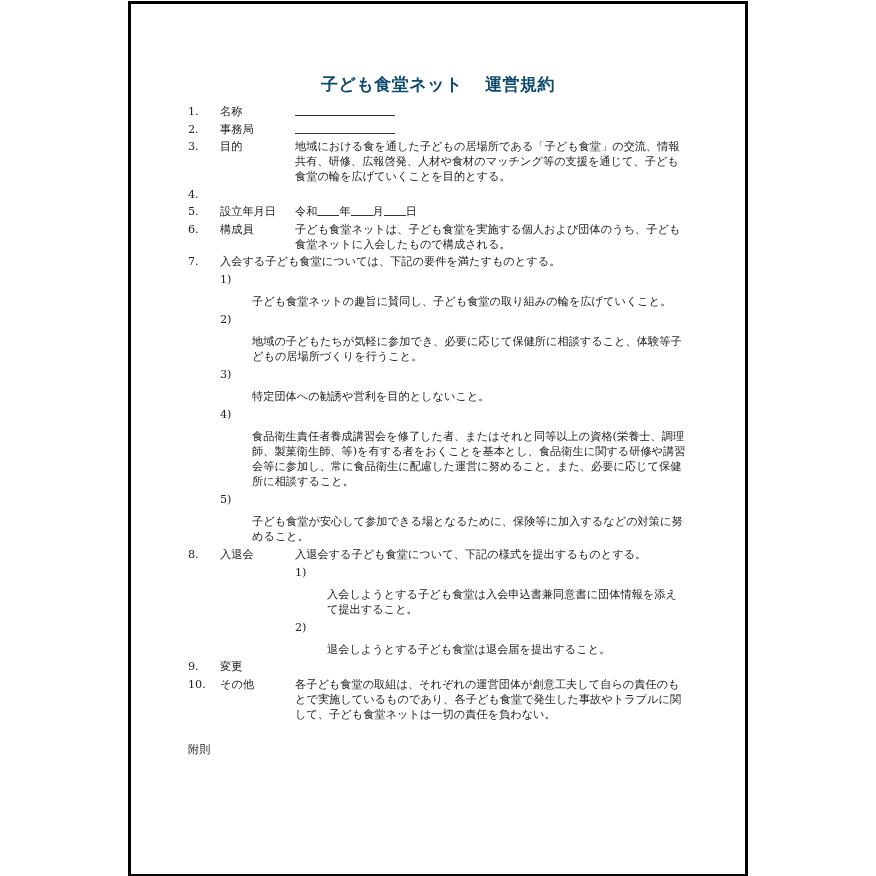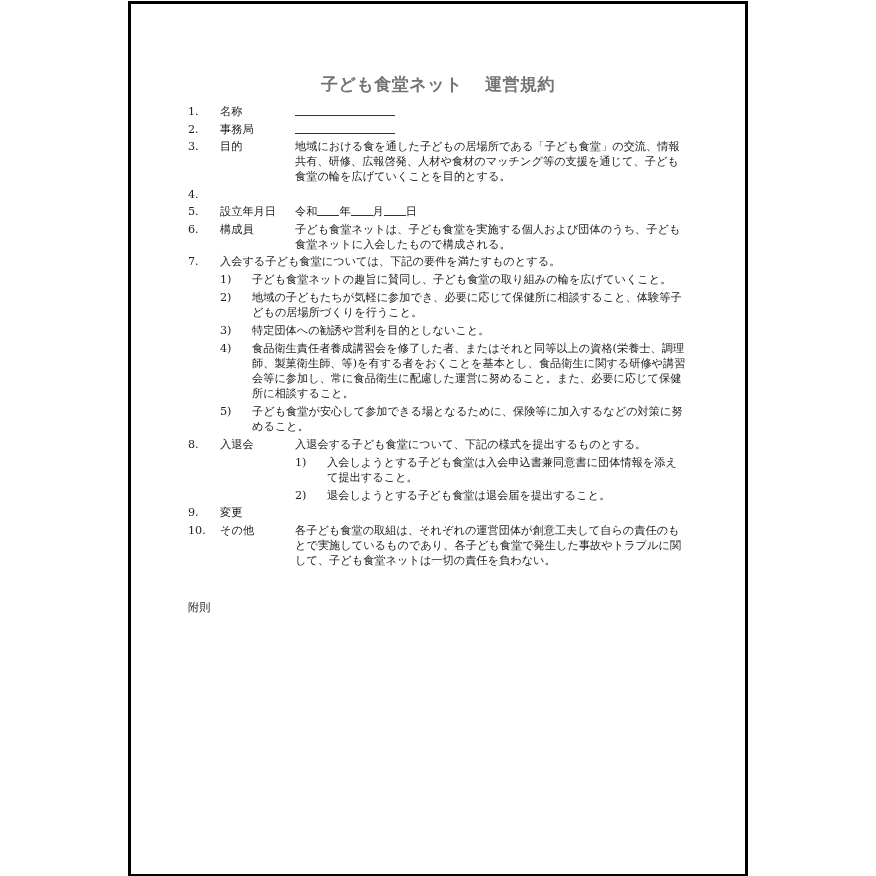--- a/index.html
+++ b/index.html
@@ -2,34 +2,34 @@
 <html><head>
 <meta charset="utf-8">
 <style>
   html, body { margin:0; padding:0; background:#fff; }
   body { width:876px; height:876px; position:relative; overflow:hidden;
          font-family:"DejaVu Serif", "Liberation Serif", serif; color:#222; }
   .page { position:absolute; left:128px; top:1px; width:614px; height:870px;
           border:3px solid #000; background:#fff; }
   .title { position:absolute; left:0; right:0; top:73px; text-align:center;
            font-family:"DejaVu Sans", "Liberation Sans", sans-serif; font-weight:bold;
-           font-size:17px; color:#737373; letter-spacing:0.5px; }
+           font-size:17px; color:#0c4a6e; letter-spacing:0.5px; }
   .title .gap { display:inline-block; width:22px; }
   .content { position:absolute; left:188px; top:104px; width:500px;
              font-size:11.2px; line-height:15px; }
   .row { display:flex; margin-bottom:2.5px; }
   .num { width:32px; flex:none; }
   .lbl { width:75px; flex:none; }
   .body { flex:1; }
   .blank-line { display:inline-block; width:100px; border-bottom:1px solid #333; height:11px; vertical-align:top; }
   .sub { display:flex; margin-top:3px; }
   .sub .snum { width:32px; flex:none; }
-  .sub .stext { flex:1; }
+  .sub .stext { flex:1;margin-top:22px; }
   .u { display:inline-block; width:22px; border-bottom:1px solid #333; height:11px; vertical-align:top; }
-  .appendix { margin-top:32px; }
+  .appendix { margin-top:20px; }
 </style>
 </head>
 <body>
 
 <div class="page"></div>
 
 <div class="title">
   <span>子ども食堂ネット</span><span class="gap"></span><span>運営規約</span>
 </div>
 

